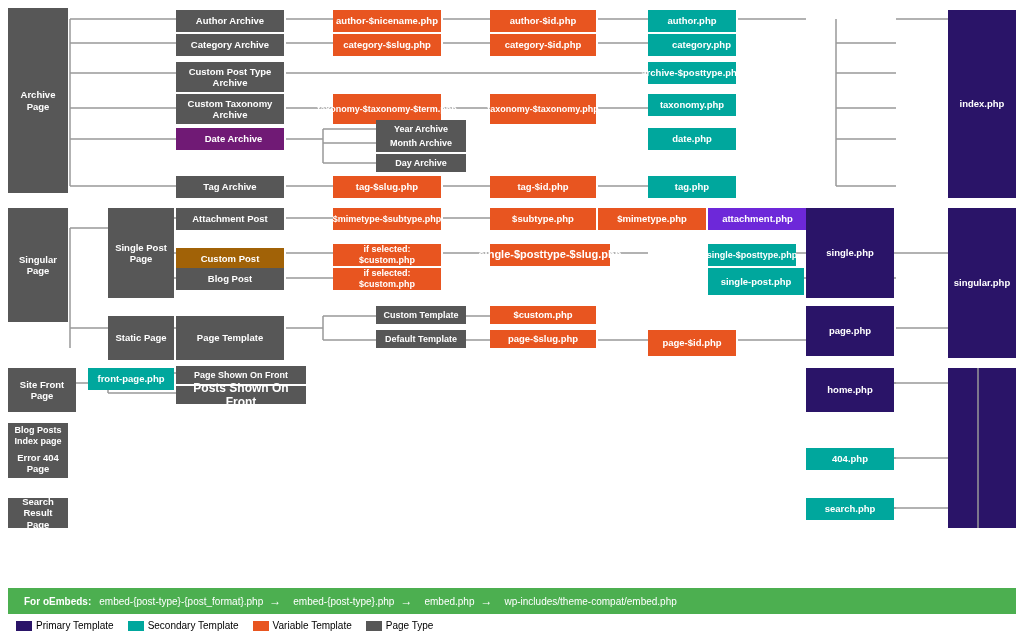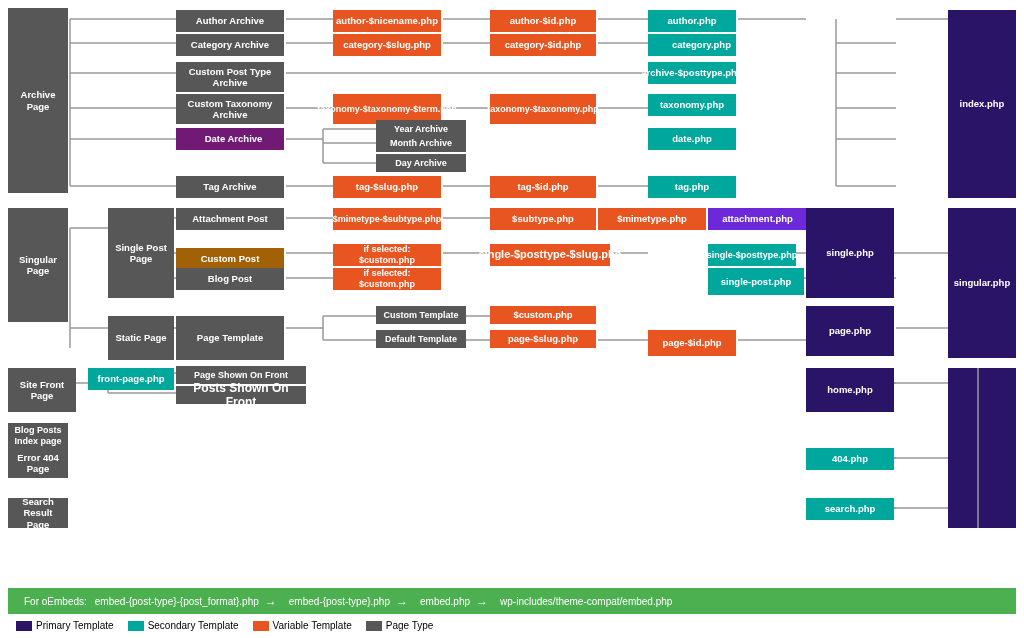--- a/index.html
+++ b/index.html
@@ -319,21 +319,21 @@
       <line x1="940" y1="375" x2="886" y2="375" stroke="#999" stroke-width="1.5"></line>
       <line x1="940" y1="450" x2="886" y2="450" stroke="#999" stroke-width="1.5"></line>
       <line x1="940" y1="500" x2="886" y2="500" stroke="#999" stroke-width="1.5"></line>
       <line x1="970" y1="360" x2="970" y2="520" stroke="#999" stroke-width="1.5"></line>
 
       <line x1="888" y1="320" x2="940" y2="320" stroke="#999" stroke-width="1.5"></line>
     </svg>
   </div>
 
   <div class="embed-bar">
-    <span style="font-weight:normal;">For oEmbeds:</span>
+    <span style="font-weight:bold;">For oEmbeds:</span>
     <span style="margin-left:8px;">embed-{post-type}-{post_format}.php</span>
     <span class="arrow-text">→</span>
     <span>embed-{post-type}.php</span>
     <span class="arrow-text">→</span>
     <span>embed.php</span>
     <span class="arrow-text">→</span>
     <span>wp-includes/theme-compat/embed.php</span>
   </div>
 
   <div class="legend">

